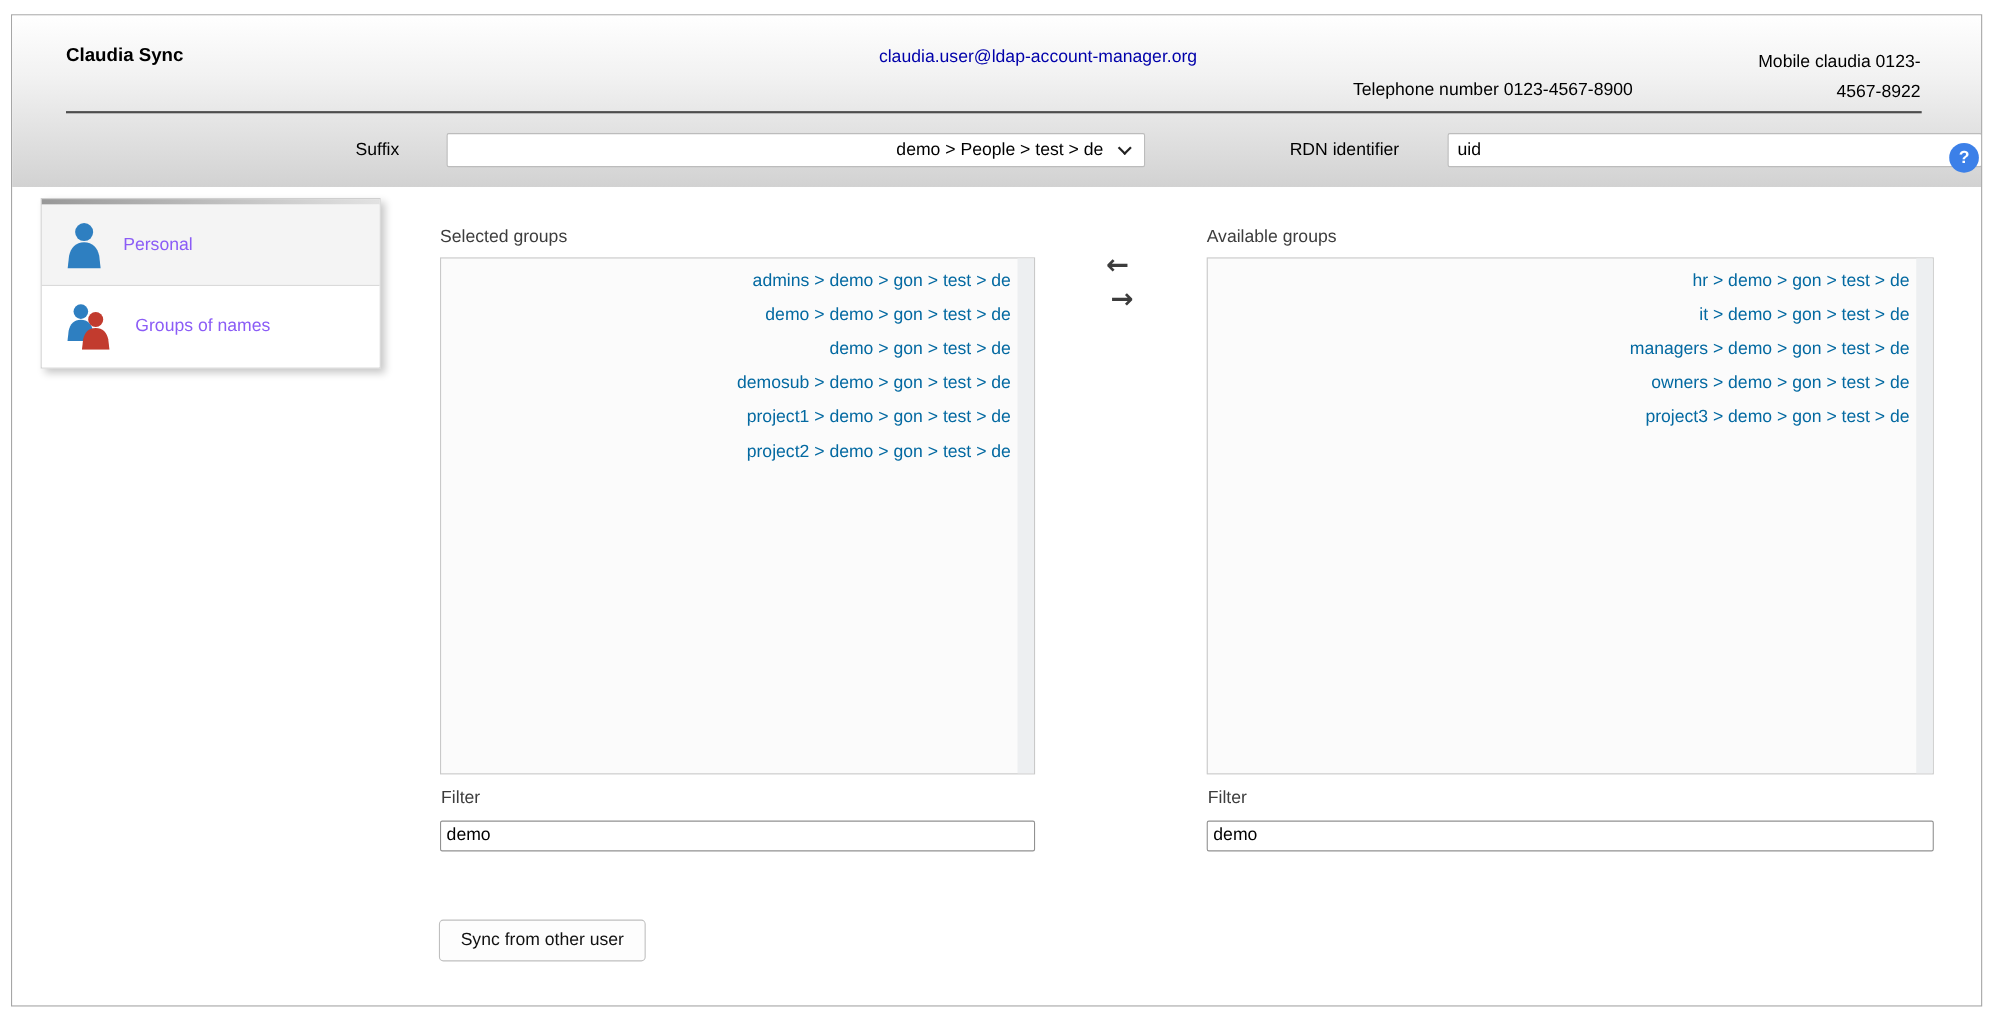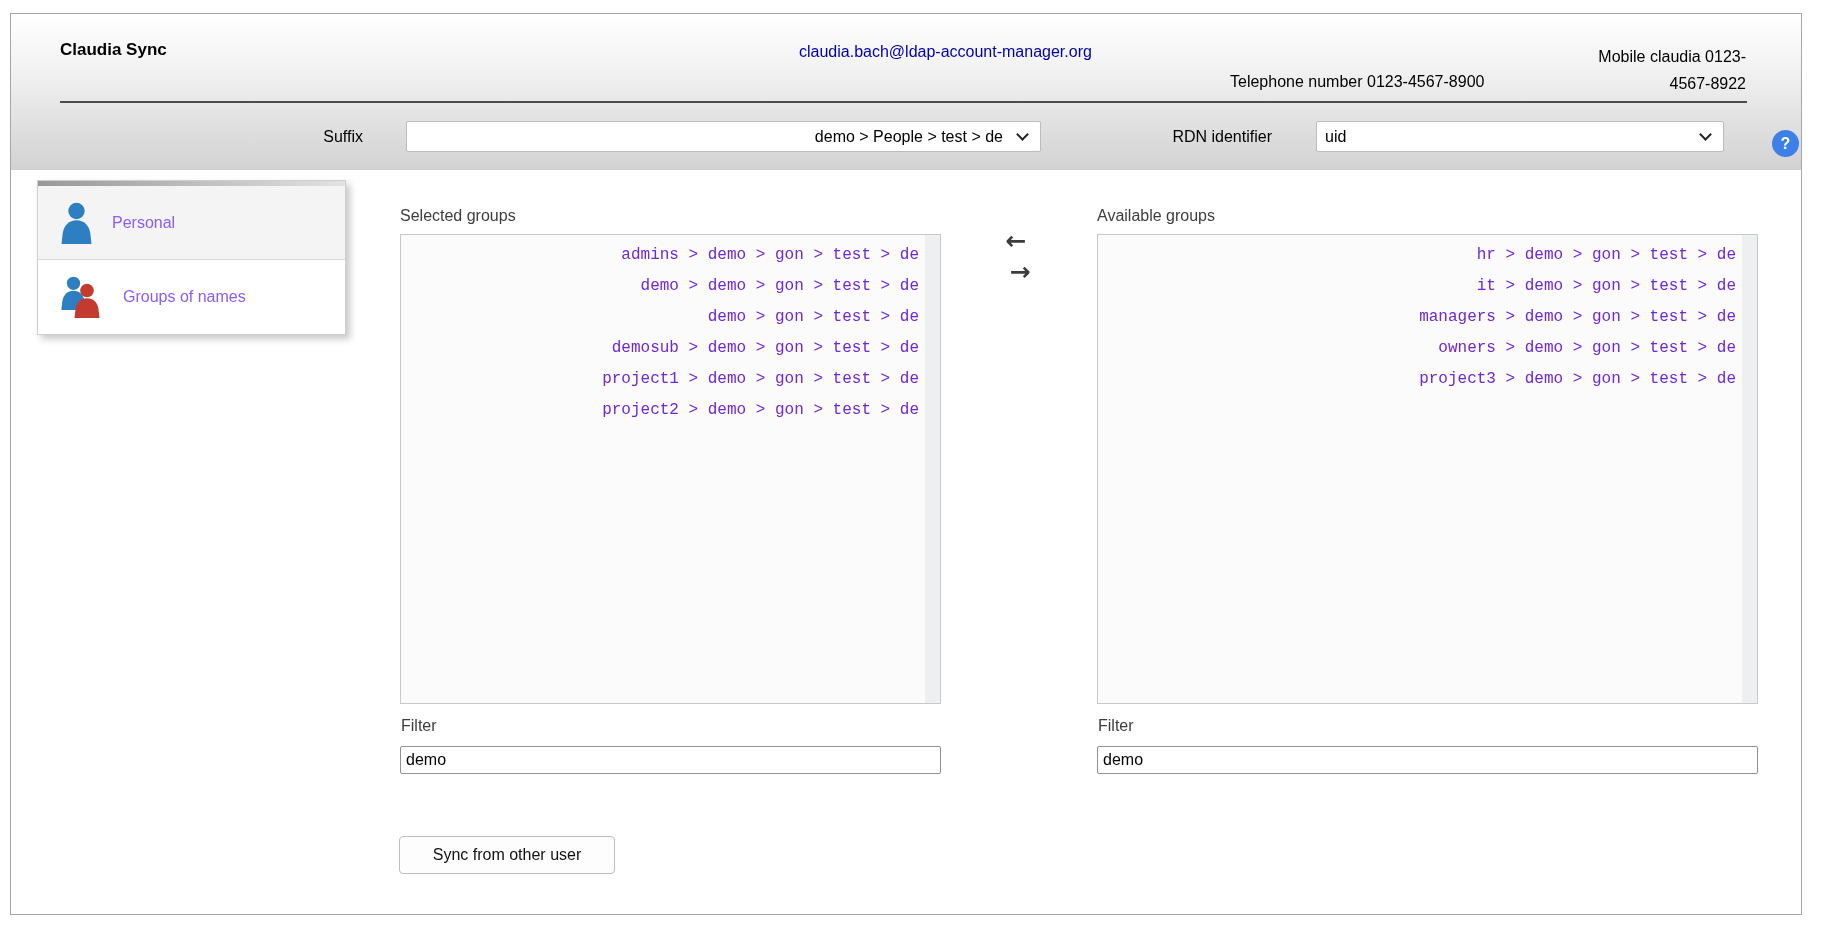--- a/index.html
+++ b/index.html
@@ -32,21 +32,21 @@
   .row-label { position:absolute; height:31px; line-height:31px; text-align:right; }
   .lbl-suffix { left:230px; top:107px; width:122px; }
   .lbl-rdn    { left:1116px; top:107px; width:145px; }
 
   .fake-select {
     position:absolute; top:107px; height:31px;
     background:#fff; border:1px solid #bcbcbc; border-radius:2px;
     display:flex; align-items:center; cursor:pointer;
   }
   .select-suffix { left:395px; width:635px; justify-content:flex-end; padding-right:13px; }
-  .select-rdn    { left:1305px; width:408px; justify-content:space-between; padding:0 13px 0 8px; }
+  .select-rdn    { left:1305px; width:486px; justify-content:space-between; padding:0 13px 0 8px; }
   .chevron {
     width:9px; height:9px; margin-left:15px; margin-top:-5px;
     border-right:2px solid #222; border-bottom:2px solid #222;
     transform: rotate(45deg); flex:none;
   }
   .select-rdn .chevron { margin-left:0; }
   .help-btn {
     position:absolute; left:1761px; top:116px; width:27px; height:27px;
     border-radius:50%; background:#3c80e8; color:#fff;
     font-weight:bold; font-size:16px; text-align:center; line-height:27px;
@@ -79,21 +79,21 @@
   .lbl-selected-groups  { left:389px; }
   .lbl-available-groups { left:1086px; }
 
   .listbox {
     position:absolute; top:220px; height:470px;
     background:#fbfbfb; border:1px solid #c9c9c9; cursor:default;
   }
   .box-selected  { left:389px;  width:541px; }
   .box-available { left:1086px; width:661px; }
   .listbox ul { margin:0; padding:5px 21px 0 0; list-style:none; text-align:right; }
-  .listbox li { line-height:31px; font-size:16px; color:#6d28d9; white-space:nowrap; cursor:pointer;font-family:Liberation Mono, monospace; }
+  .listbox li { line-height:31px; font-size:16px; color:#0369a1; white-space:nowrap; cursor:pointer; }
   .scrolltrack { position:absolute; top:0; right:0; width:15px; height:100%; background:#edeff1; }
 
   .arrow-btn {
     position:absolute; width:40px; height:32px; text-align:center;
     font-family:"DejaVu Sans", sans-serif; font-size:25px; font-weight:bold;
     color:#3c3c3c; line-height:30px; cursor:pointer; user-select:none;
   }
   .arrow-left  { left:985px; top:212px; }
   .arrow-right { left:989px; top:243px; }
 
@@ -105,34 +105,34 @@
     position:absolute; top:732px; height:28px;
     border:1px solid #919191; border-radius:2px; background:#fff;
     font-family:"Liberation Sans", sans-serif; font-size:16px; color:#000;
     padding:0 5px;
   }
   .filter-input-left  { left:389px;  width:541px; }
   .filter-input-right { left:1086px; width:661px; }
 
   
   .sync-btn {
-    position:absolute; left:388px; top:822px; width:216px; height:38px;
+    position:absolute; left:388px; top:822px; width:188px; height:38px;
     background:#fdfdfd; border:1px solid #bfbfbf; border-radius:4px;
     font-family:"Liberation Sans", sans-serif; font-size:16px; color:#111;
     cursor:pointer;
   }
 </style>
 </head>
 <body>
 
 <div class="page">
 
   <div class="header">
     <div class="user-name">Claudia Sync</div>
-    <a class="email-link">claudia.bach@ldap-account-manager.org</a>
+    <a class="email-link">claudia.user@ldap-account-manager.org</a>
     <div class="phone-block">
       <span>Telephone number</span>
       <span>0123-4567-8900</span>
     </div>
     <div class="mobile-block">
       <span>Mobile claudia</span>
       <span>0123-4567-8922</span>
     </div>
     <div class="header-rule"></div>
 

